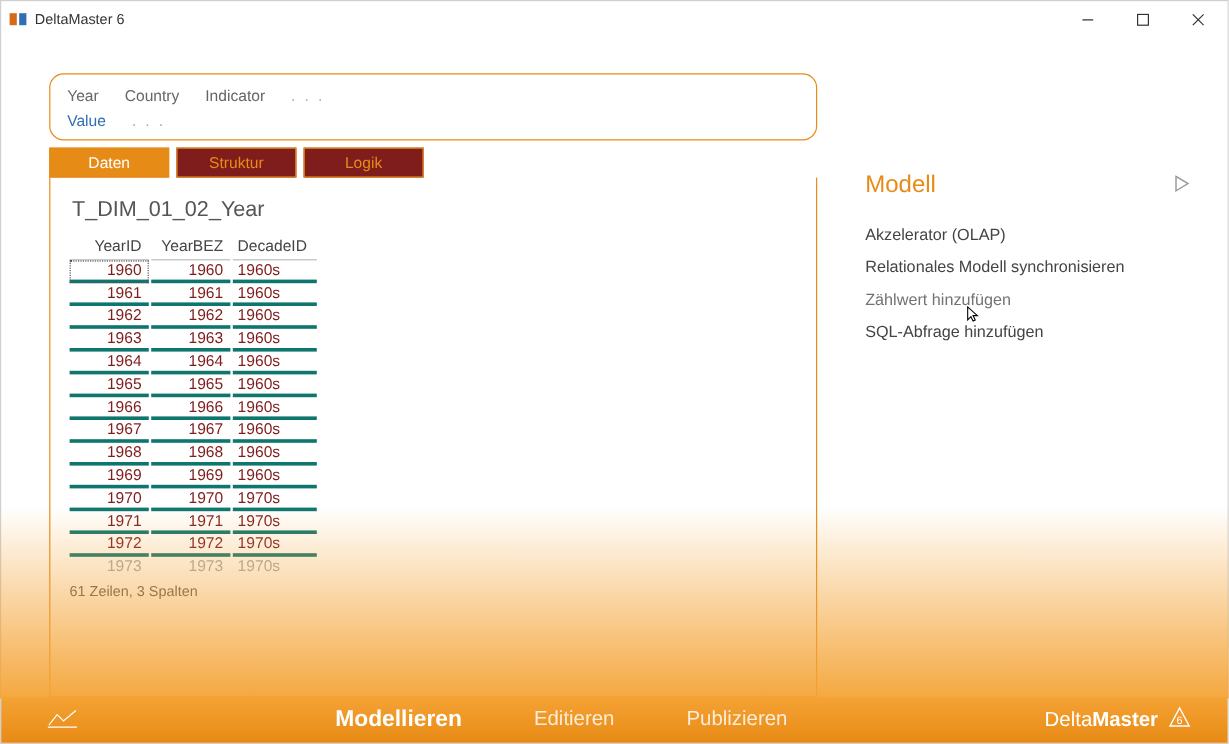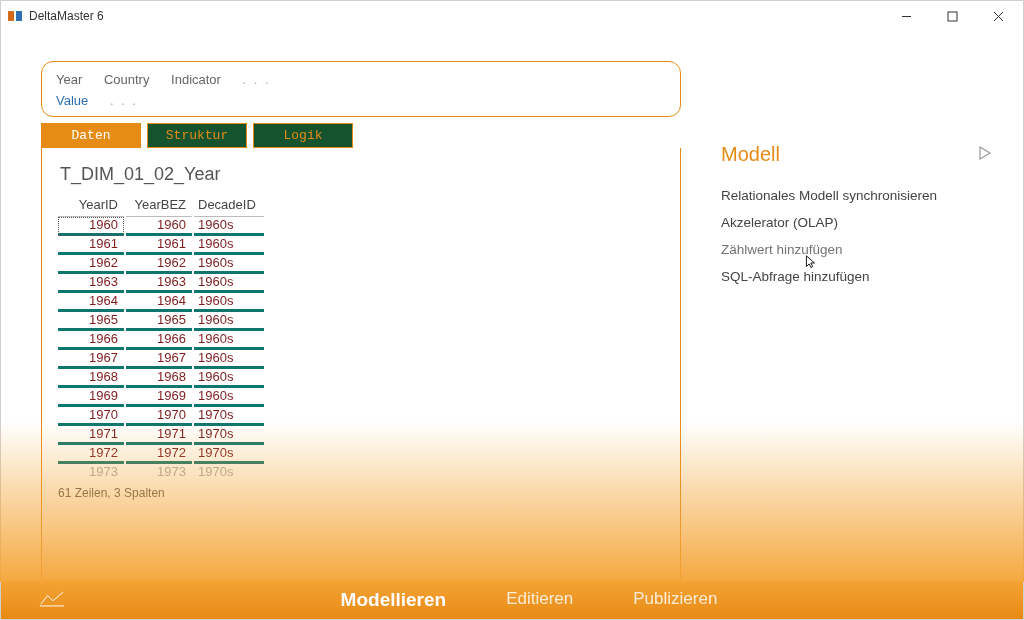--- a/index.html
+++ b/index.html
@@ -23,22 +23,22 @@
 
   
   .left { width:640px; display:flex; flex-direction:column; }
   .top-panel { border:1px solid #e78b17; border-radius:12px; padding:10px 14px 8px 14px; }
   .dim-row { margin-bottom:6px; }
   .dim { color:#666; margin-right:18px; font-size:13px; }
   .dots { color:#aaa; letter-spacing:2px; }
   .measure-row { margin-top:6px; }
   .measure { color:#2f6fb3; margin-right:18px; font-size:13px; }
 
-  .tabs { display:flex; margin-top:6px;font-family:Liberation Mono, monospace; }
-  .tab { width:100px; text-align:center; padding:4px 0; border:1px solid #e78b17; font-size:13px; color:#e78b17; background:#14532d; }
+  .tabs { display:flex; margin-top:6px; }
+  .tab { width:100px; text-align:center; padding:4px 0; border:1px solid #e78b17; font-size:13px; color:#e78b17; background:#7f1d1d; }
   .tab + .tab { margin-left:6px; }
   .tab.active { background:#e78b17; color:#fff; }
 
   .content-panel { border:1px solid #e78b17; border-top:none; padding:16px 14px 8px 14px; flex:1; display:flex; flex-direction:column; overflow:hidden; position:relative; }
   .content-panel h2 { font-weight:400; font-size:18px; color:#555; margin:0 0 10px 4px; }
 
   .grid { overflow:hidden; }
   table { border-collapse:separate; border-spacing:2px 0; }
   th { text-align:left; font-weight:400; border-bottom:1px solid #bbb; padding:2px 6px 4px 4px; font-size:13px; color:#444; }
   td { border-bottom:3px solid #0f766e; padding:0px 6px 1px 4px; font-size:13px; color:#7f1d1d; }
@@ -222,22 +222,22 @@
     <div class="right">
       <div class="right-header">
         <h3>Modell</h3>
         <span class="play-icon">
           <svg viewBox="0 0 16 16">
               <polygon points="3,2 13,8 3,14"></polygon>
             </svg>
         </span>
       </div>
       <div class="action-list">
+        <div class="action">Akzelerator (OLAP)</div>
         <div class="action">Relationales Modell synchronisieren</div>
-        <div class="action">Akzelerator (OLAP)</div>
         <div class="action hot">
           <span>Zählwert hinzufügen</span>
           <span class="cursor">
             <svg viewBox="0 0 20 20">
                 <path d="M6 2 L6 14 L9 11 L11 15 L13 14 L11 10 L15 10 Z" fill="#fff" stroke="#000" stroke-width="1"></path>
               </svg>
           </span>
         </div>
         <div class="action">SQL-Abfrage hinzufügen</div>
       </div>
@@ -252,15 +252,24 @@
       <svg viewBox="0 0 30 20">
           <polyline points="2,16 10,6 16,12 28,2"></polyline>
           <line x1="1" y1="18" x2="29" y2="18"></line>
         </svg>
     </span>
     <div class="mode-group">
       <span class="mode active">Modellieren</span>
       <span class="mode">Editieren</span>
       <span class="mode">Publizieren</span>
     </div>
+    <div class="brand">
+      <span><span class="light">Delta</span><span class="bold">Master</span></span>
+      <span class="brand-logo">
+        <svg viewBox="0 0 20 20">
+            <polygon points="10,2 18,17 2,17"></polygon>
+            <text x="10" y="15" text-anchor="middle" font-size="9" fill="#fff" stroke="none">6</text>
+          </svg>
+      </span>
+    </div>
   </div>
 
 </div>
 
 </body></html>

